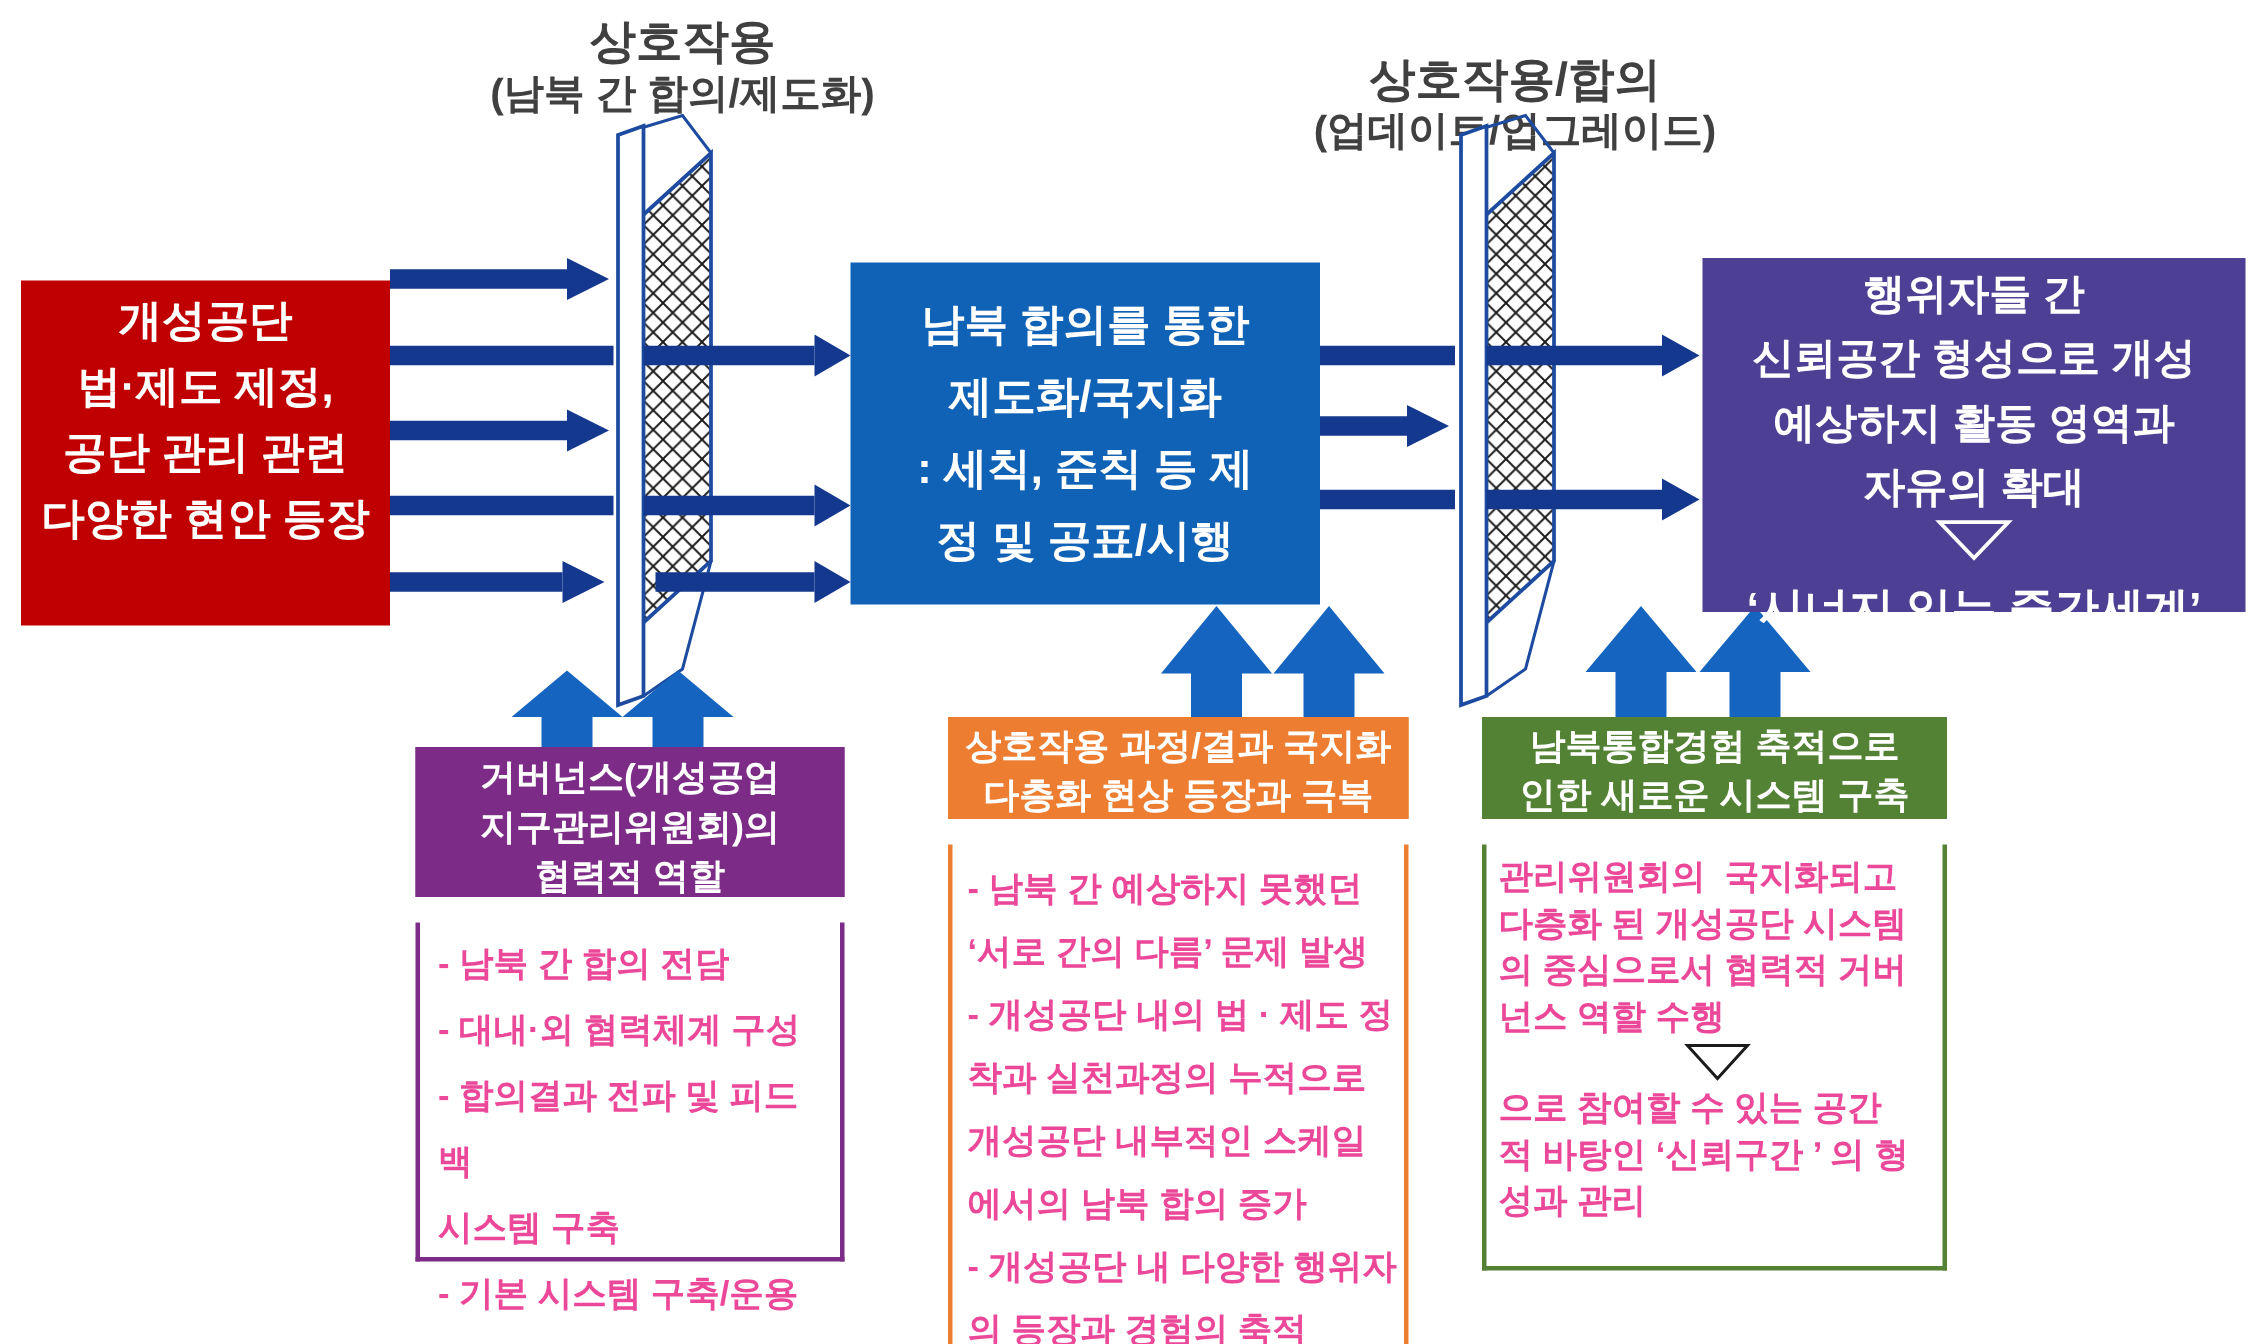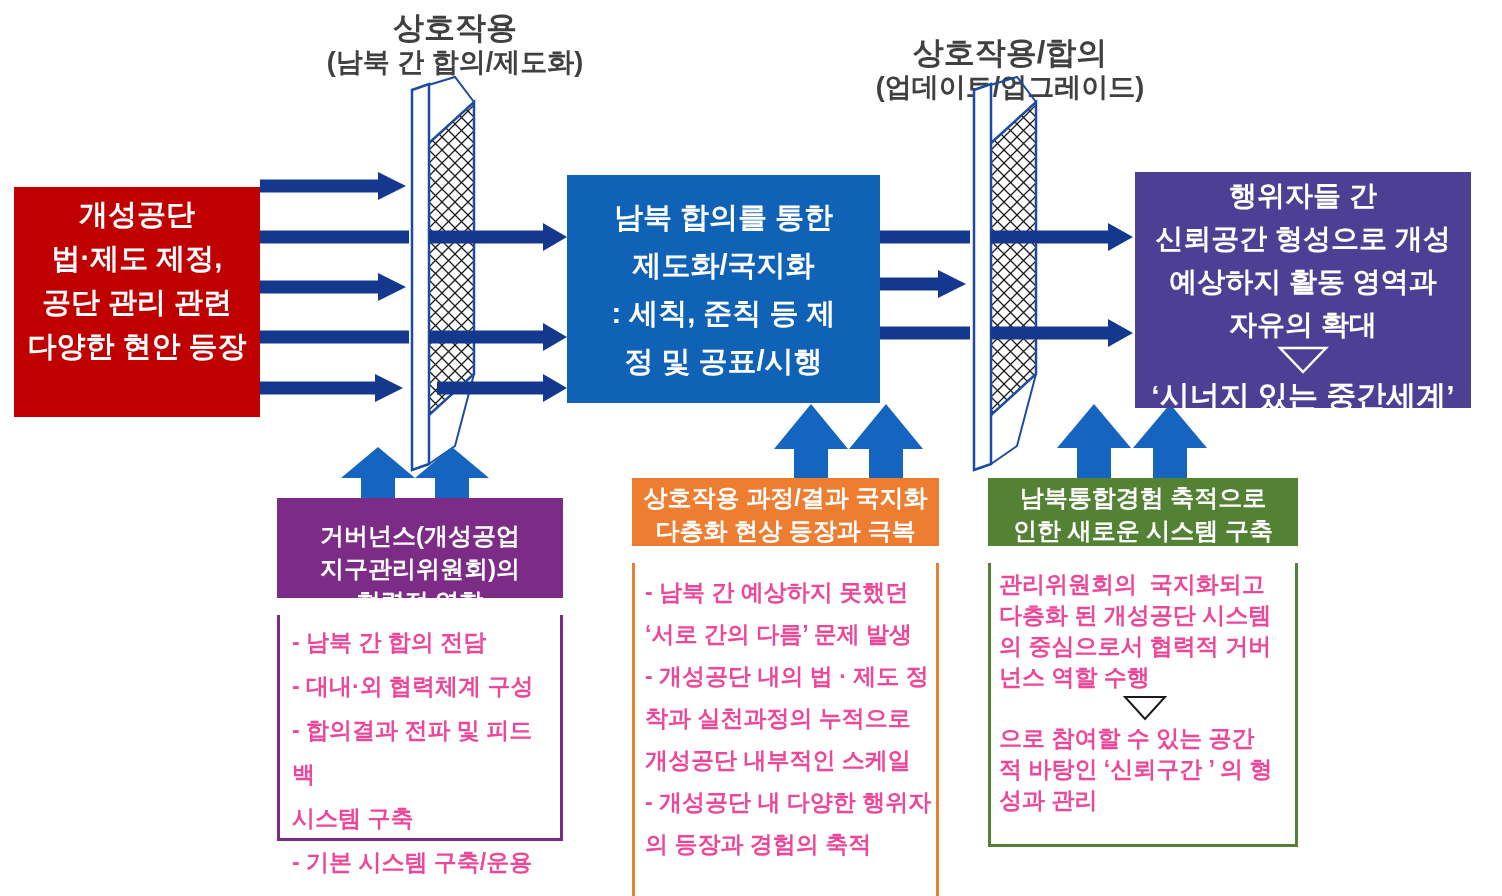--- a/index.html
+++ b/index.html
@@ -11,38 +11,38 @@
   .toplabel .t1{font-size:31px;line-height:36px;}
   .toplabel .t2{font-size:27px;line-height:32px;}
 
   
   .bigbox{position:absolute;color:#fff;font-weight:bold;text-align:center;z-index:3;}
   .box-red{left:14px;top:175px;width:246px;height:230px;background:#C00000;margin-top:12px;}
   .box-red .line{font-size:29px;line-height:44px;white-space:pre;}
   .box-red{padding-top:5px;box-sizing:border-box;}
   .box-blue{left:567px;top:175px;width:313px;height:228px;background:#1062B6;padding-top:18px;box-sizing:border-box;}
   .box-blue .line{font-size:29px;line-height:48px;white-space:pre;}
-  .box-trust{left:1135px;top:172px;width:336px;height:236px;background:#4D3F93;box-sizing:border-box;padding-top:2px;}
+  .box-trust{left:1135px;top:172px;width:362px;height:236px;background:#4D3F93;box-sizing:border-box;padding-top:2px;}
   .box-trust .line{font-size:28px;line-height:43px;white-space:pre;}
-  .box-trust .final{font-size:30px;line-height:34px;margin-top:5px;}
+  .box-trust .final{font-size:30px;line-height:34px;margin-top:16px;}
   .tri-row{height:28px;display:flex;align-items:center;justify-content:center;}
 
   
   .layer{position:absolute;left:0;top:0;z-index:2;pointer-events:none;}
   .filter-svg{position:absolute;z-index:1;}
 
   
   .panel{position:absolute;z-index:3;box-sizing:border-box;}
   .panel .hdr{color:#fff;font-weight:bold;text-align:center;box-sizing:border-box;}
   .panel .hdr .hline{font-size:24px;line-height:33px;white-space:pre;}
   .panel .bod{background:#fff;box-sizing:border-box;color:#ec4899;font-weight:bold;text-align:left;margin-top:17px;}
   .panel .bod .bline{white-space:pre-wrap;}
 
   .panel-gov{left:277px;top:498px;width:286px;}
-  .panel-gov .hdr{background:#7C2C87;border:3px solid #7C2C87;height:100px;padding-top:18px;}
+  .panel-gov .hdr{background:#7C2C87;border:3px solid #7C2C87;height:100px;padding-top:1px;}
   .panel-gov .bod{border:3px solid #7C2C87;border-top:none;height:226px;padding:5px 6px 0 12px;}
   .panel-gov .bod .bline{font-size:23px;line-height:44px;}
 
   .panel-int{left:632px;top:478px;width:307px;}
   .panel-int .hdr{background:#ED7D31;border:3px solid #ED7D31;height:68px;}
   .panel-int .bod{border:3px solid #ED7D31;border-top:none;height:345px;padding:8px 4px 0 10px;}
   .panel-int .bod .bline{font-size:23px;line-height:42px;}
 
   .panel-sys{left:988px;top:478px;width:310px;}
   .panel-sys .hdr{background:#548235;border:3px solid #548235;height:68px;}
@@ -180,20 +180,21 @@
     <div class="hdr">
       <div class="hline">상호작용 과정/결과 국지화</div>
       <div class="hline">다층화 현상 등장과 극복</div>
     </div>
     <div class="bod">
       <div class="bline">- 남북 간 예상하지 못했던</div>
       <div class="bline">‘서로 간의 다름’ 문제 발생</div>
       <div class="bline">- 개성공단 내의 법 · 제도 정</div>
       <div class="bline">착과 실천과정의 누적으로</div>
       <div class="bline">개성공단 내부적인 스케일</div>
+      <div class="bline">에서의 남북 합의 증가</div>
       <div class="bline">- 개성공단 내 다양한 행위자</div>
       <div class="bline">의 등장과 경험의 축적</div>
     </div>
   </div>
 
   <div class="panel panel-sys">
     <div class="hdr">
       <div class="hline">남북통합경험 축적으로</div>
       <div class="hline">인한 새로운 시스템 구축</div>
     </div>

